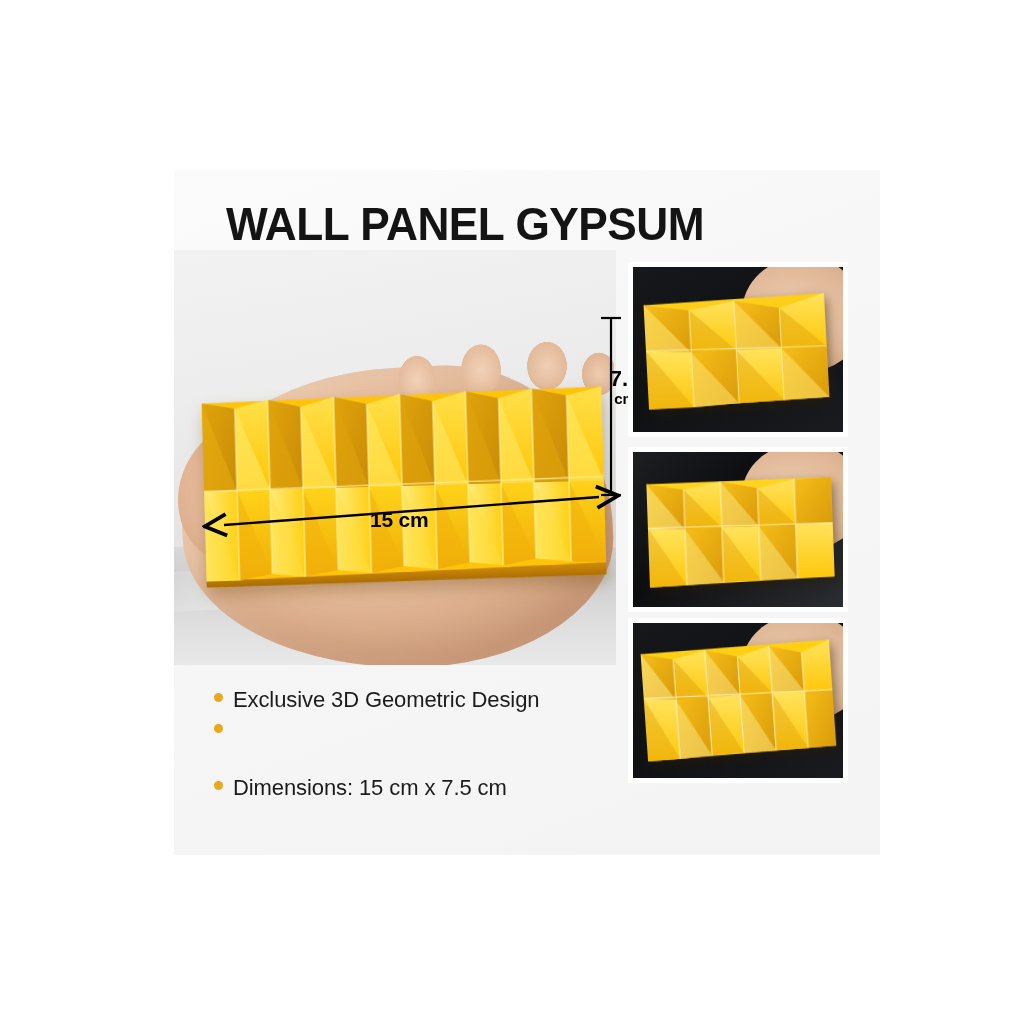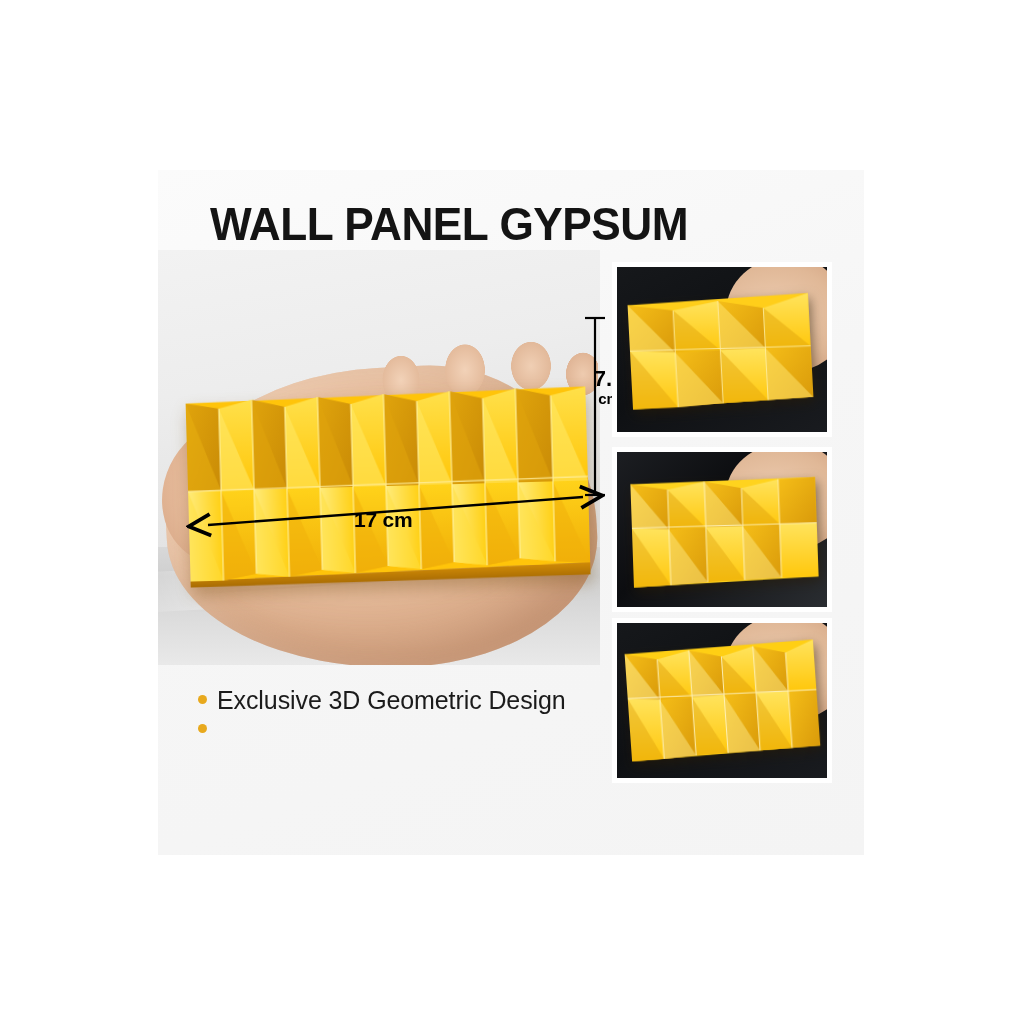--- a/index.html
+++ b/index.html
@@ -15,21 +15,21 @@
   
   #page {
     position: relative;
     width: 1024px;
     height: 1024px;
     background: #ffffff;
   }
 
   #canvas {
     position: absolute;
-    left: 158px;
+    left: 174px;
     top: 170px;
     width: 685px;
     height: 685px;
     background: linear-gradient(160deg, #fbfbfb 0%, #f6f6f6 45%, #f4f4f4 100%);
     overflow: hidden;
     padding-left: 21px;
   }
 
   
   #title {
@@ -238,21 +238,21 @@
     width: 9px;
     height: 9px;
     border-radius: 50%;
     background: #e8a91d;
     margin-right: 10px;
     flex: 0 0 auto;
     position: relative;
     top: -5px;
   }
   .feature-text {
-    font-size: 25px;
+    font-size: 22px;
     line-height: 30px;
     color: #1b1b1b;
     font-family: "Liberation Sans", sans-serif;
     letter-spacing: -0.1px;
     white-space: nowrap;
   }
 </style>
 </head>
 <body>
 
@@ -382,21 +382,21 @@
         </marker>
       </defs>
 
       <line x1="50" y1="355" x2="425" y2="327" stroke="#000" stroke-width="2.4" marker-start="url(#arrL)" marker-end="url(#arrR)"></line>
 
       <line x1="437" y1="148" x2="437" y2="325" stroke="#000" stroke-width="2.2"></line>
       <line x1="427" y1="148" x2="447" y2="148" stroke="#000" stroke-width="2.2"></line>
       <line x1="427" y1="325" x2="447" y2="325" stroke="#000" stroke-width="2.2"></line>
     </svg>
 
-    <div id="dim-h-label" class="dim-label">17 cm</div>
+    <div id="dim-h-label" class="dim-label">15 cm</div>
 
     <div id="dim-v-label" class="dim-label">
       <span>7.5</span>
       <span class="unit">cm</span>
     </div>
 
     <div class="thumb" id="thumb-1">
       <div class="shot">
         <div class="bg-dark"></div>
         <div class="hand"></div>
@@ -523,16 +523,20 @@
     </div>
 
     <div id="features">
       <div class="feature">
         <span class="bullet"></span>
         <span class="feature-text">Exclusive 3D Geometric Design</span>
       </div>
       <div class="feature">
         <span class="bullet"></span>
       </div>
+      <div class="feature">
+        <span class="bullet"></span>
+        <span class="feature-text">Dimensions: 15 cm x 7.5 cm</span>
+      </div>
     </div>
 
   </div>
 </div>
 
 </body></html>

